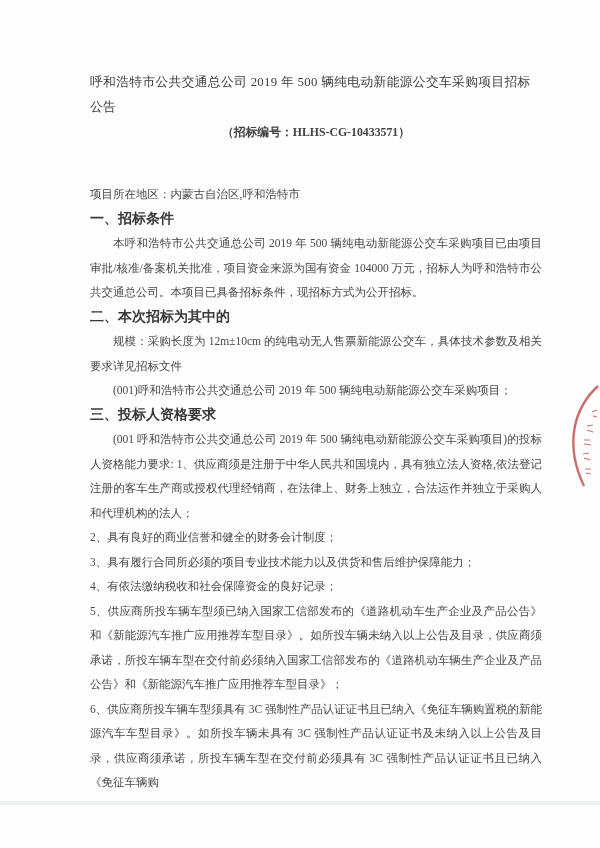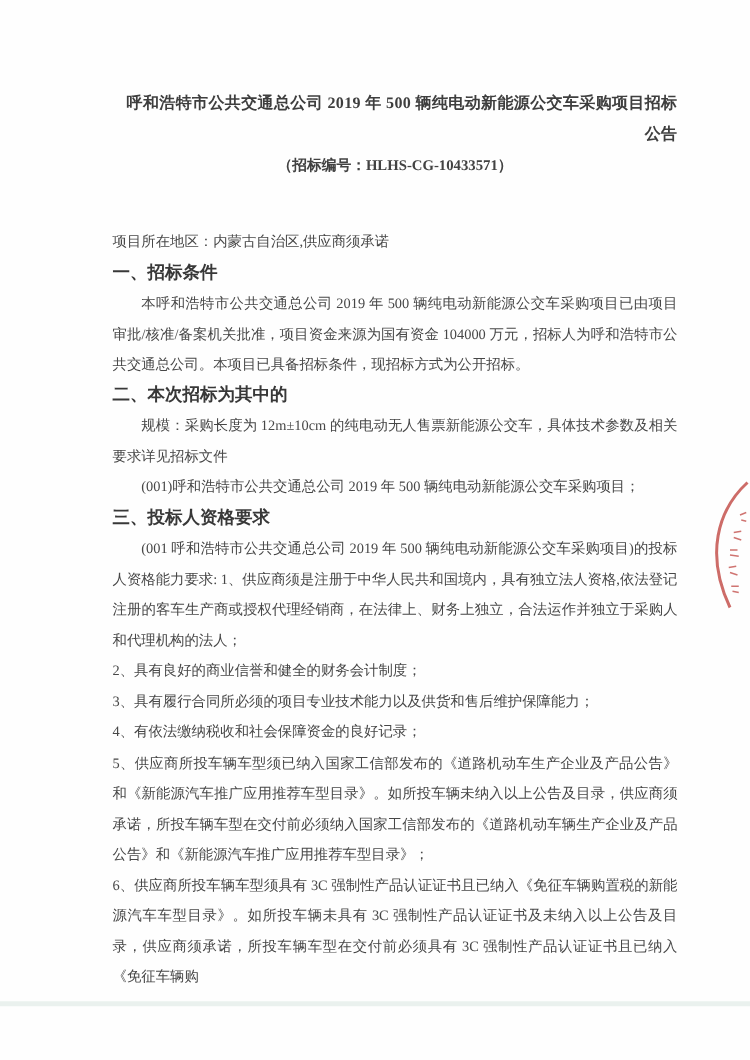--- a/index.html
+++ b/index.html
@@ -16,22 +16,22 @@
     position: absolute;
     left: 90px;
     top: 70px;
     width: 452px;
     color: #474747;
     font-size: 11.5px;
     line-height: 24.5px;
     text-align: justify;
   }
   .doc-title {
-    text-align: right;
-    font-weight: bold;
+    text-align: left;
+    font-weight: normal;
     font-size: 12.8px;
     line-height: 25px;
     color: #3e3e3e;
     letter-spacing: 0.3px;
   }
   .tender-no {
     text-align: center;
     font-weight: bold;
     font-size: 11.8px;
     line-height: 25px;
@@ -68,21 +68,21 @@
   }
 </style>
 </head>
 <body>
 
 <div class="page">
 
   <div class="content">
     <div class="doc-title">呼和浩特市公共交通总公司 2019 年 500 辆纯电动新能源公交车采购项目招标公告</div>
     <div class="tender-no">（招标编号：HLHS-CG-10433571）</div>
-    <div class="location-line">项目所在地区：内蒙古自治区,供应商须承诺</div>
+    <div class="location-line">项目所在地区：内蒙古自治区,呼和浩特市</div>
     <div id="sections">
         <div class="section-heading">一、招标条件</div>
         <div class="para indent">本呼和浩特市公共交通总公司 2019 年 500 辆纯电动新能源公交车采购项目已由项目审批/核准/备案机关批准，项目资金来源为国有资金 104000 万元，招标人为呼和浩特市公共交通总公司。本项目已具备招标条件，现招标方式为公开招标。</div>
         <div class="section-heading">二、本次招标为其中的</div>
         <div class="para indent">规模：采购长度为 12m±10cm 的纯电动无人售票新能源公交车，具体技术参数及相关要求详见招标文件</div>
         <div class="para indent">(001)呼和浩特市公共交通总公司 2019 年 500 辆纯电动新能源公交车采购项目；</div>
         <div class="section-heading">三、投标人资格要求</div>
         <div class="para indent">(001 呼和浩特市公共交通总公司 2019 年 500 辆纯电动新能源公交车采购项目)的投标人资格能力要求: 1、供应商须是注册于中华人民共和国境内，具有独立法人资格,依法登记注册的客车生产商或授权代理经销商，在法律上、财务上独立，合法运作并独立于采购人和代理机构的法人；</div>
         <div class="para">2、具有良好的商业信誉和健全的财务会计制度；</div>
         <div class="para">3、具有履行合同所必须的项目专业技术能力以及供货和售后维护保障能力；</div>

